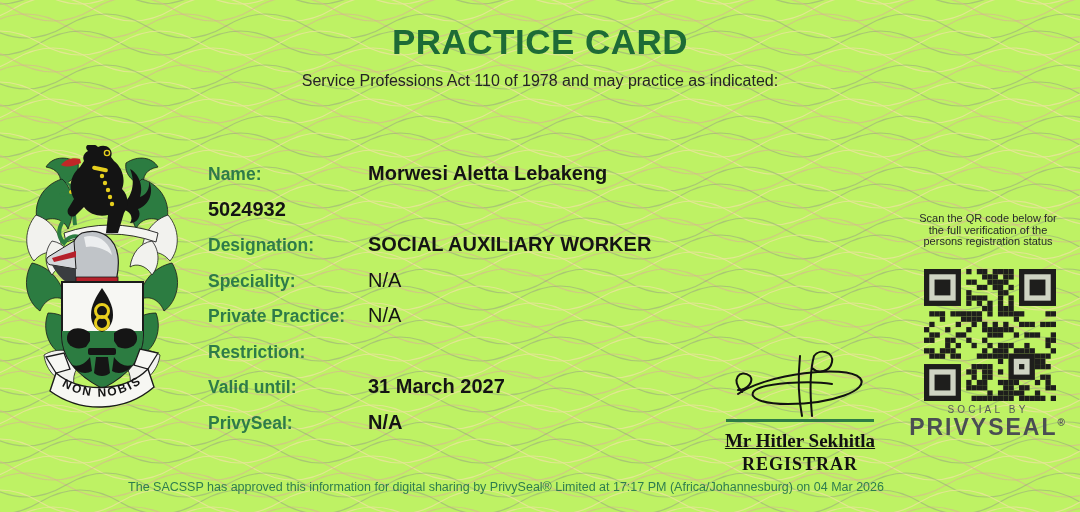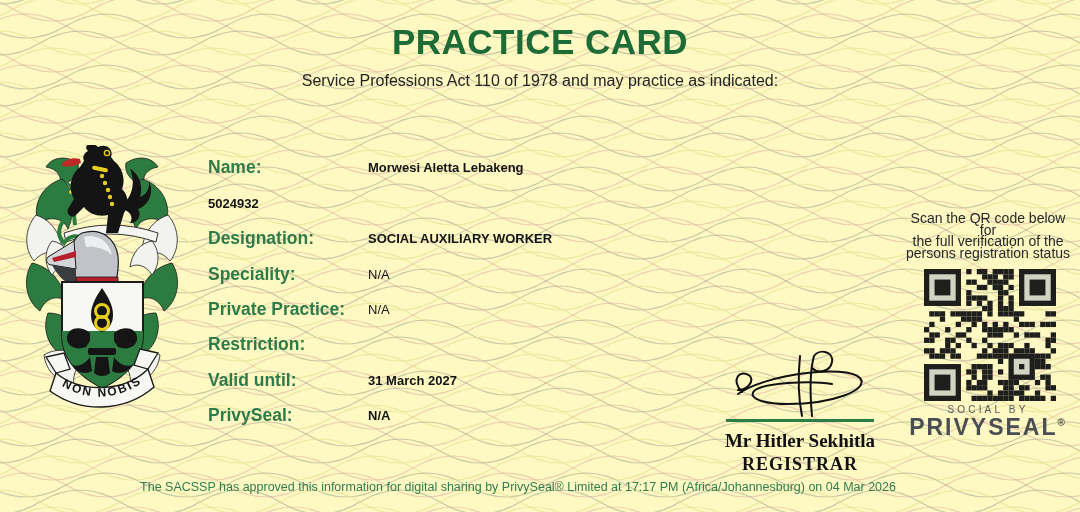--- a/index.html
+++ b/index.html
@@ -1,73 +1,73 @@
 <!DOCTYPE html>
 <html><head>
 <meta charset="utf-8">
 <style>
   html,body{margin:0;padding:0;background:#ffffff;}
   .card{
     position:relative;width:1080px;height:512px;overflow:hidden;
-    background:#fef9c3;
+    background:#bef264;
     font-family:"Liberation Sans",sans-serif;
     color:#1b1b1b;
   }
   .bg-waves{position:absolute;left:0;top:0;z-index:0;}
   .layer{position:absolute;z-index:1;}
 
   .title{
     left:0;top:22px;width:1080px;text-align:center;
     font-size:35px;font-weight:bold;letter-spacing:.5px;color:#1d6b36;
   }
   .intro{
     left:0;top:71px;width:1080px;text-align:center;
     font-size:16px;line-height:19px;color:#242424;
   }
 
   .crest{left:18px;top:145px;}
 
   .fields{left:208px;top:150px;width:560px;}
-  .frow{display:flex;height:35.45px;align-items:center;}
+  .frow{display:flex;height:35.45px;align-items:flex-end;}
   .flabel{
     width:160px;flex:none;font-size:17.5px;font-weight:bold;color:#2e7b49;
   }
-  .fvalue{font-size:13px;color:#141414;}
+  .fvalue{font-size:20px;color:#141414;}
   .v-bold{font-weight:bold;}
 
   .qr-instruction{
     left:902px;top:213px;width:172px;text-align:center;
-    font-size:14px;line-height:11.5px;color:#26282a;
+    font-size:11px;line-height:11.5px;color:#26282a;
   }
   .qr-box{left:924px;top:269px;}
   .powered{
     left:902px;top:404px;width:172px;text-align:center;
     font-size:10px;letter-spacing:3.2px;color:#53575b;font-weight:500;
   }
   .brand{
     left:894px;top:414px;width:188px;text-align:center;
     font-size:23px;font-weight:bold;letter-spacing:2px;color:#4a4e53;
   }
   .brand sup{font-size:10px;}
 
   .sig-svg{left:714px;top:350px;}
   .sig-line{
     left:726px;top:419px;width:148px;height:3px;background:#2f7d46;
   }
   .sig-name{
     left:706px;top:430px;width:188px;text-align:center;
-    font-family:"Liberation Serif",serif;font-size:19px;font-weight:bold;color:#111;
+    font-family:"Liberation Serif",serif;font-size:19px;font-weight:bold;color:#111;text-decoration:underline;
   }
   .sig-title{
     left:706px;top:454px;width:188px;text-align:center;
     font-family:"Liberation Serif",serif;font-size:18px;font-weight:bold;
     letter-spacing:1px;color:#111;
   }
   .footer{
-    left:16px;top:480px;width:1004px;text-align:center;
+    left:4px;top:480px;width:1004px;text-align:center;
     font-size:12.5px;color:#2e7d4f;
   }
   .motto-text{
     font-family:"Liberation Sans",sans-serif;font-size:12px;font-weight:bold;
     letter-spacing:2px;fill:#141414;
   }
 </style>
 </head>
 <body>
 

